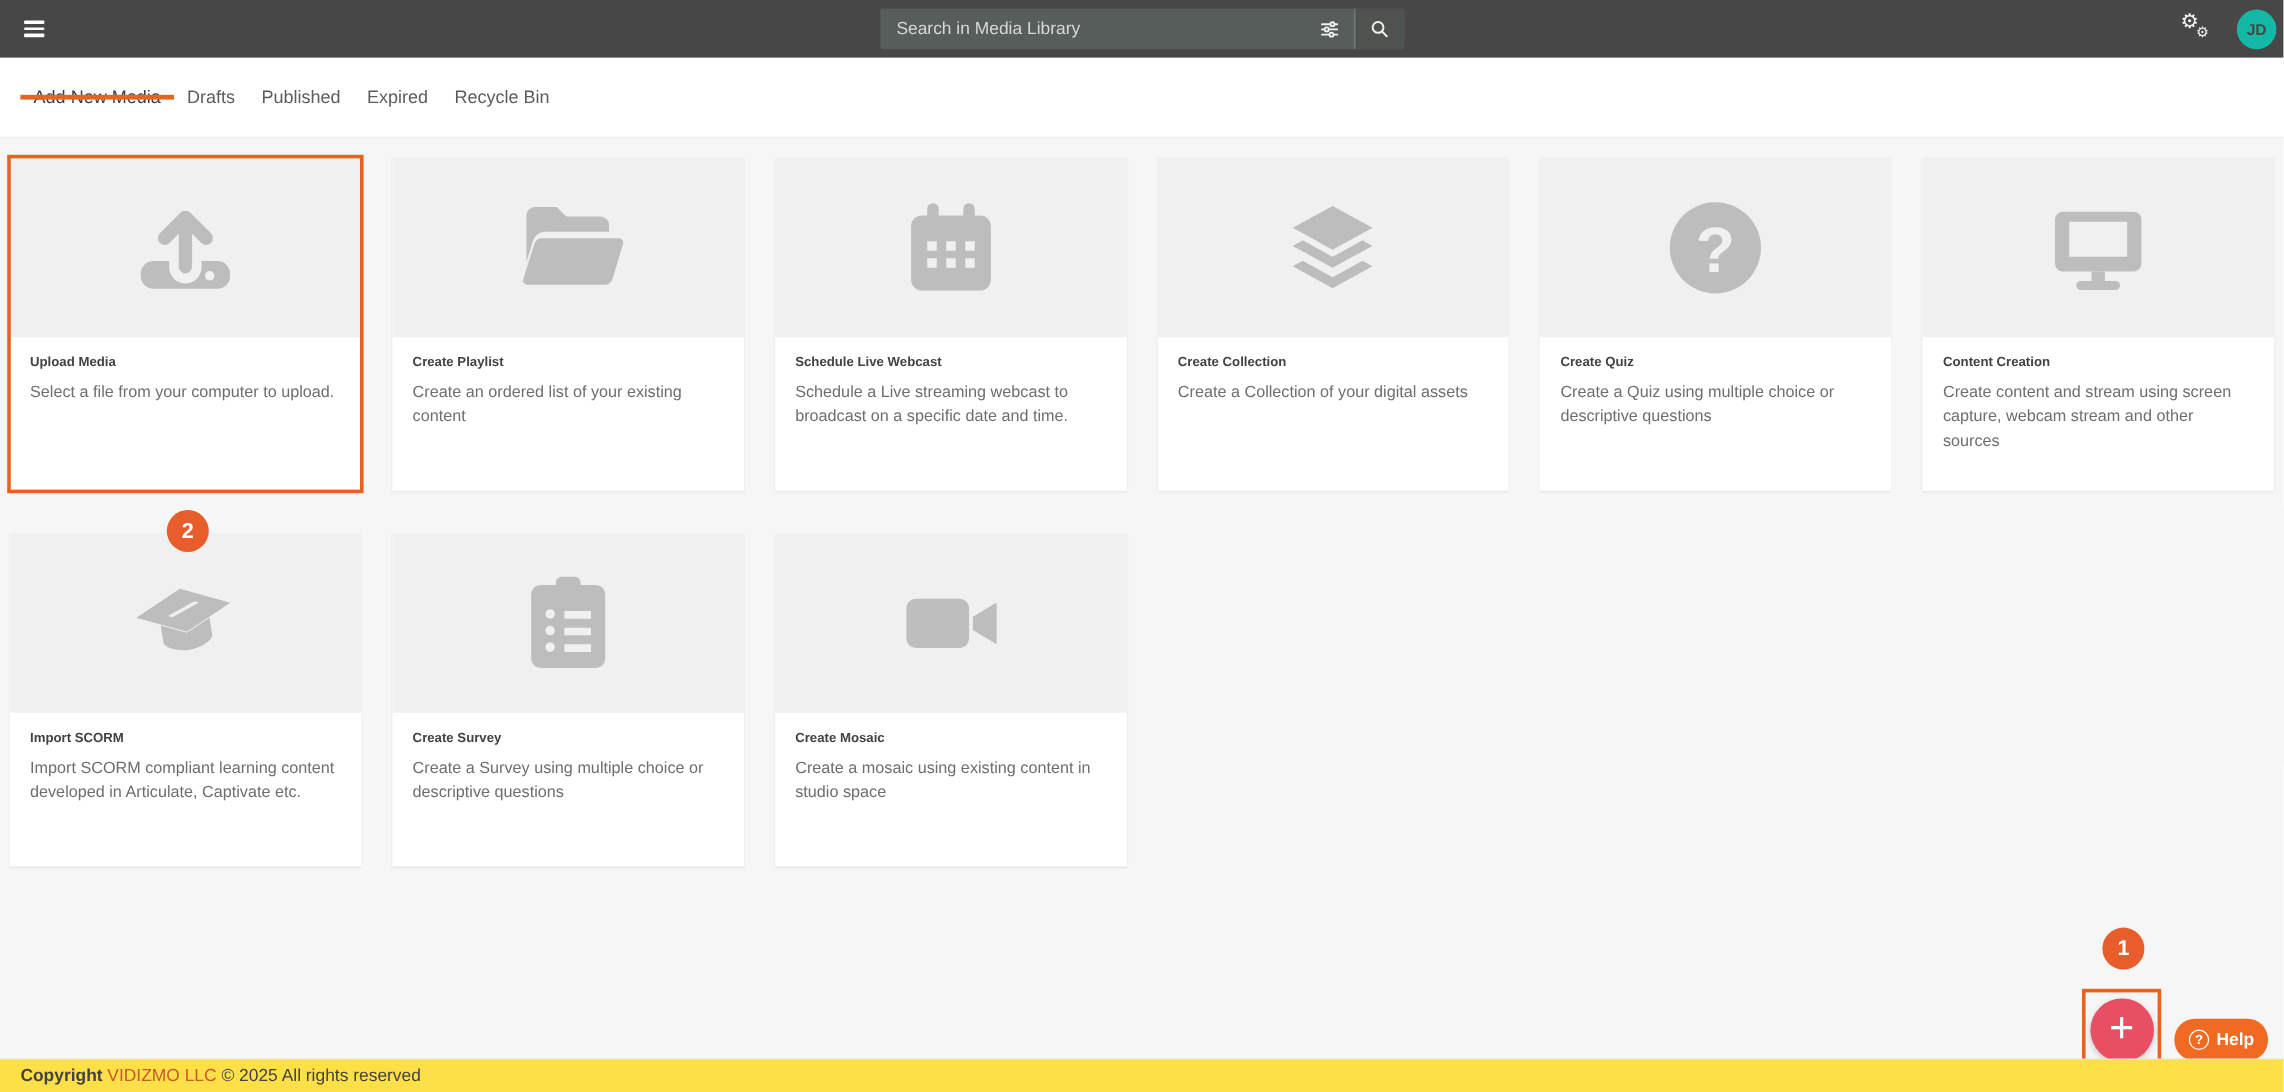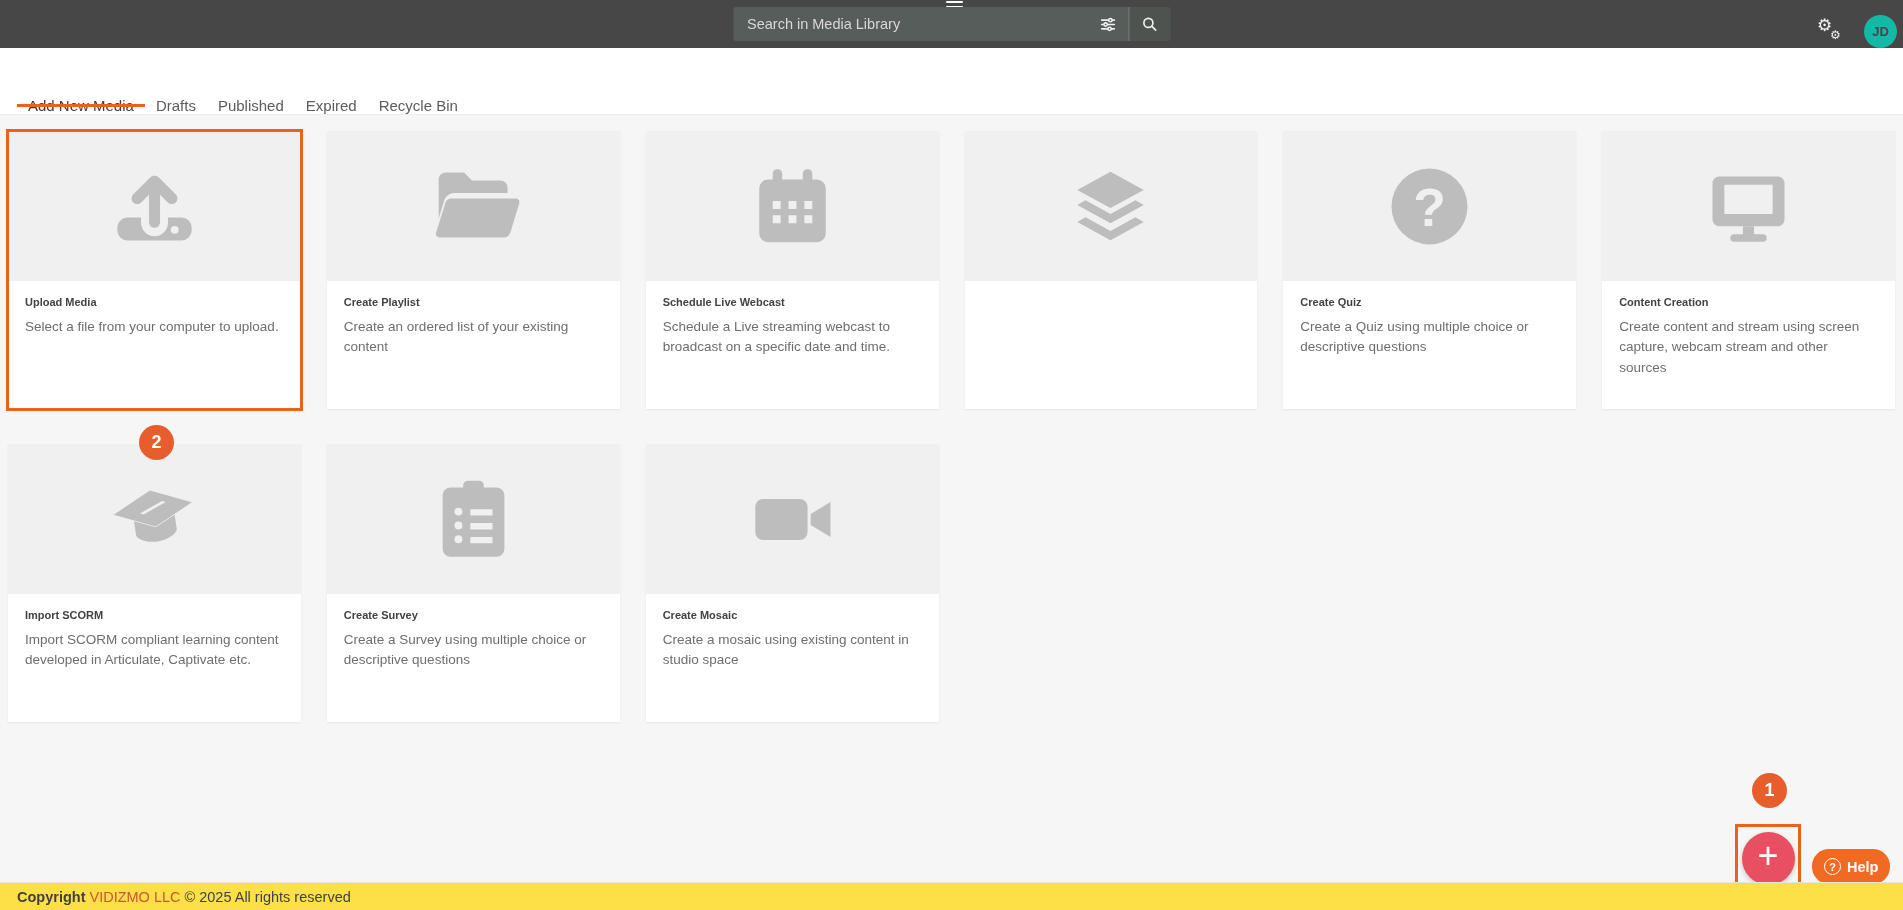--- a/index.html
+++ b/index.html
@@ -4,37 +4,37 @@
 <style>
   :root{
     --accent:#E8641E; --badge:#E85D2C; --fab:#E94F63; --help:#F06A22; --company:#C95B2B;
     --topbar:#474747;
   }
   *{box-sizing:border-box; margin:0; padding:0;}
   html,body{width:1903px; height:910px; overflow:hidden;}
   body{font-family:"Liberation Sans","DejaVu Sans",sans-serif; background:#fff;}
 
   
-  .topbar{position:relative; height:48px; background:var(--topbar); display:flex; align-items:center; padding:0 6px 0 20px;flex-direction:column;}
+  .topbar{position:relative; height:48px; background:var(--topbar); display:flex; align-items:center; padding:0 6px 0 20px;}
   .hamburger{width:26px; height:26px; display:flex; flex-direction:column; justify-content:center; gap:3px; cursor:pointer;}
   .hamburger span{display:block; width:17px; height:2.5px; background:#fff; border-radius:1px;}
   .searchbar{position:absolute; left:50%; top:7px; transform:translateX(-50%); width:437px; height:34px; display:flex; align-items:stretch; background:#575D5A; border-radius:2px; overflow:hidden;}
   .searchbar input{flex:1; background:transparent; border:none; outline:none; color:#ececec; font-size:14.5px; padding:0 14px; font-family:inherit;}
   .searchbar input::placeholder{color:#d8d8d8; opacity:1;}
   .sb-btn{width:41px; display:flex; align-items:center; justify-content:center; cursor:pointer;}
   .sb-divider{width:1px; background:rgba(255,255,255,0.22);}
   .sb-search{background:rgba(0,0,0,0.10);}
   .topbar-right{margin-left:auto; display:flex; align-items:center; gap:18px;}
   .gears{position:relative; width:30px; height:30px; color:#f2f2f2; cursor:pointer;}
   .gears .g1{position:absolute; left:1px; top:0px; font-size:17px; line-height:17px;}
   .gears .g2{position:absolute; left:14px; top:12px; font-size:12px; line-height:12px;}
   .avatar{width:33px; height:33px; border-radius:50%; background:#14b8a6; color:#474747; font-size:13px; font-weight:bold; display:flex; align-items:center; justify-content:center; cursor:pointer;}
 
   
-  .tabbar{height:67px; background:#fff; display:flex; align-items:flex-end; padding-left:17px; border-bottom:1px solid #eee;}
+  .tabbar{height:67px; background:#fff; display:flex; align-items:center; padding-left:17px; border-bottom:1px solid #eee;}
   .tab{position:relative; display:flex; align-items:center; padding:0 11px; font-size:15px; color:#5c5c5c; cursor:pointer; white-space:nowrap;}
   .tab.active{color:#3d3d3d;}
   .tab.active::after{content:""; position:absolute; left:0; right:0; bottom:7px; height:3.5px; background:var(--accent);}
 
   
   .content{position:relative; height:767px; background:#F6F6F6; overflow:hidden;}
   .grid{display:grid; grid-template-columns:repeat(6,1fr); column-gap:26px; row-gap:35px; padding:16px 8px 0 8px;}
   .card{background:#fff; box-shadow:0 1px 2px rgba(0,0,0,0.07); display:flex; flex-direction:column; cursor:pointer; height:278px;}
   .card.highlighted{outline:3px solid var(--accent); outline-offset:-1px;}
   .card-iconarea{height:150px; background:#F0F0F0; display:flex; align-items:center; justify-content:center; flex:none;}
@@ -145,20 +145,24 @@
         </div>
       </article>
       <article class="card">
         <div class="card-iconarea">
           <svg viewBox="0 0 24 24">
             <path d="M12 3.2 20.4 7.8 12 12.4 3.6 7.8z"></path>
             <path d="M5.7 10.4 12 13.9l6.3-3.5 2.1 1.2L12 16.2 3.6 11.6z"></path>
             <path d="M5.7 14.7 12 18.2l6.3-3.5 2.1 1.2L12 20.5 3.6 15.9z"></path>
           </svg>
         </div>
+        <div class="card-body">
+          <div class="card-title">Create Collection</div>
+          <div class="card-desc">Create a Collection of your digital assets</div>
+        </div>
       </article>
       <article class="card">
         <div class="card-iconarea">
           <svg viewBox="0 0 24 24">
             <circle cx="12" cy="12" r="9.6"></circle>
             <text x="12" y="17" text-anchor="middle" font-size="13.5" font-weight="bold" fill="#F0F0F0" font-family="Liberation Sans, DejaVu Sans, sans-serif">?</text>
           </svg>
         </div>
         <div class="card-body">
           <div class="card-title">Create Quiz</div>

